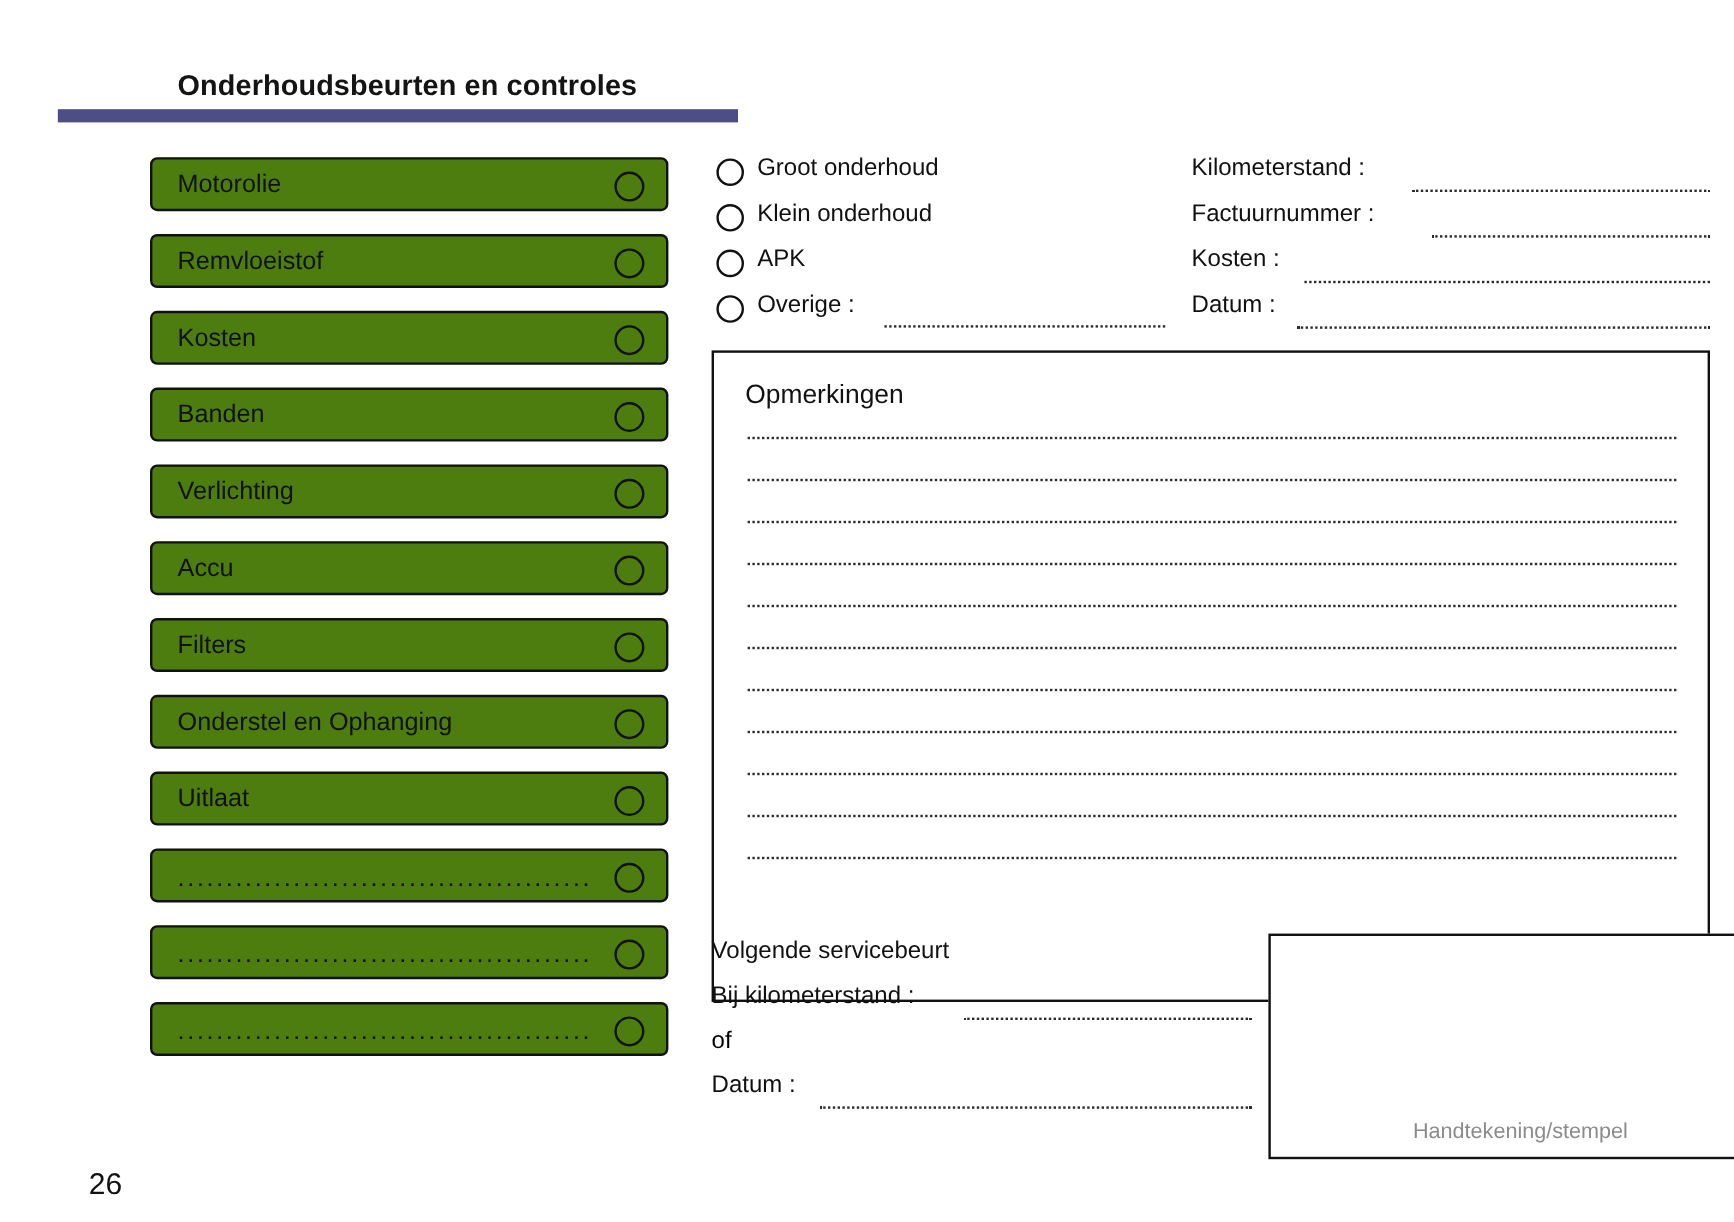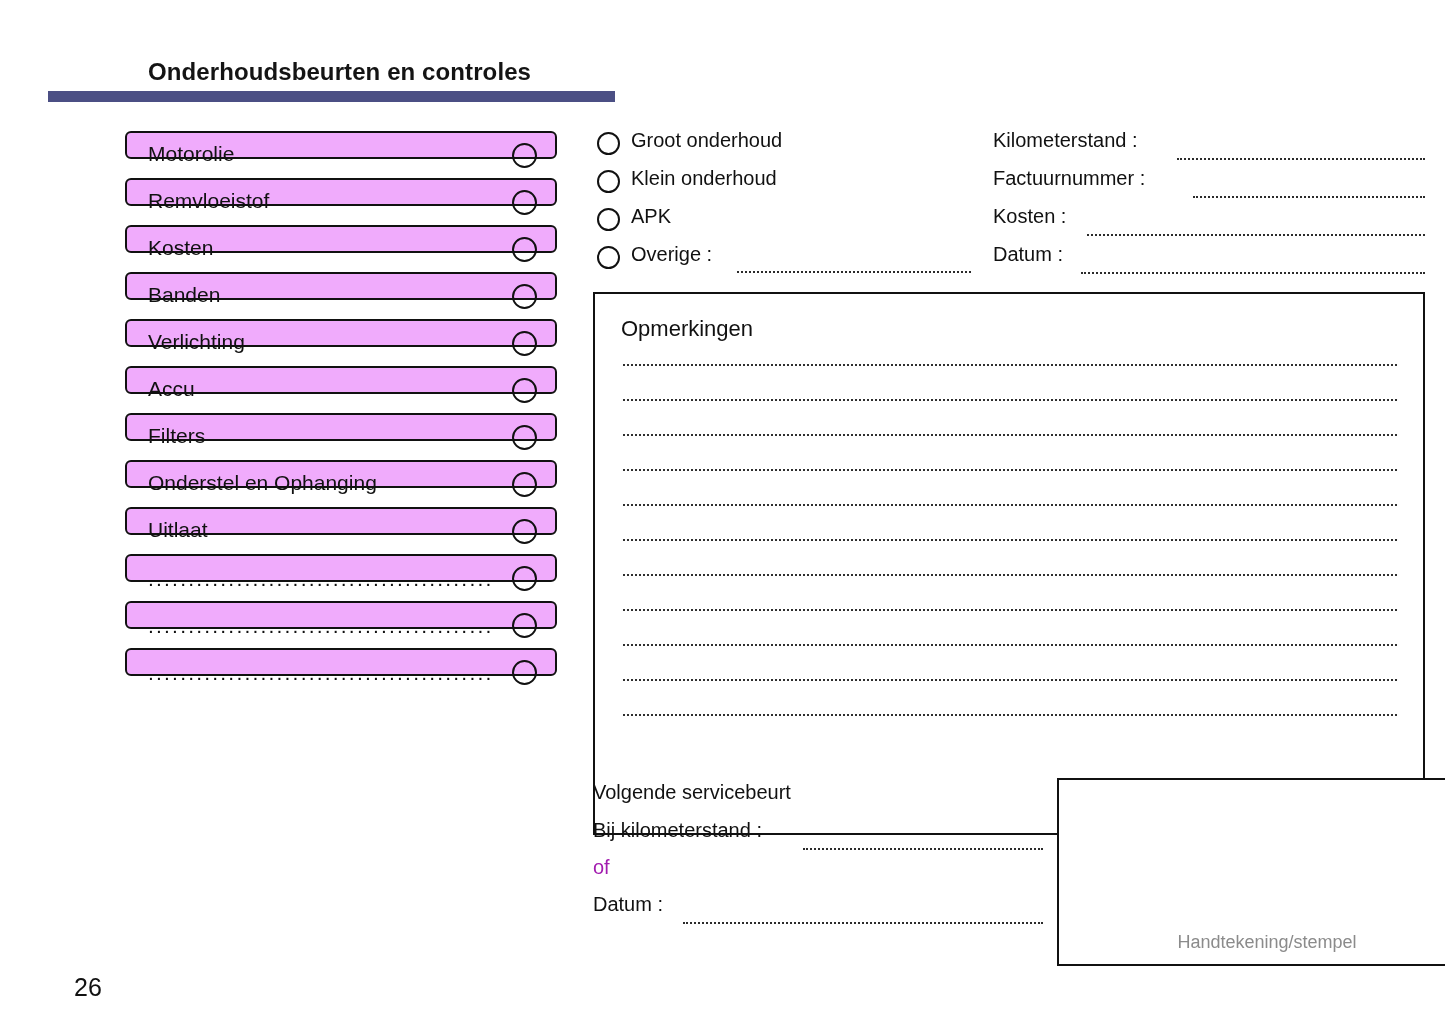--- a/index.html
+++ b/index.html
@@ -41,26 +41,26 @@
 
   
   .checklist {
     position: absolute;
     left: 77px;
     top: 131px;
     width: 432px;
   }
   .check-row {
     position: relative;
-    height: 28px;
+    height: 45px;
     border: 2px solid #111111;
     border-radius: 6px;
     margin-bottom: 19px;
     box-sizing: border-box;
-    background: #f0abfc;
+    background: #4d7c0f;
   }
   .check-row .label {
     position: absolute;
     left: 21px;
     top: 9px;
     font-size: 21px;
     color: #111;
     white-space: nowrap;
   }
   .check-row .label.dots {
@@ -207,21 +207,21 @@
     position: absolute;
     bottom: 6px;
     right: 0;
     border-bottom: 2px dotted #2b2b2b;
     height: 0;
   }
   .nsl-1 { left: 210px; }
   .nsl-3 { left: 90px; }
   .ns-or {
     font-size: 20px;
-    color: #a21caf;
+    color: #000000;
     height: 36px;
   }
 
   
   .signature {
     position: absolute;
     left: 1009px;
     top: 778px;
     width: 420px;
     height: 188px;

